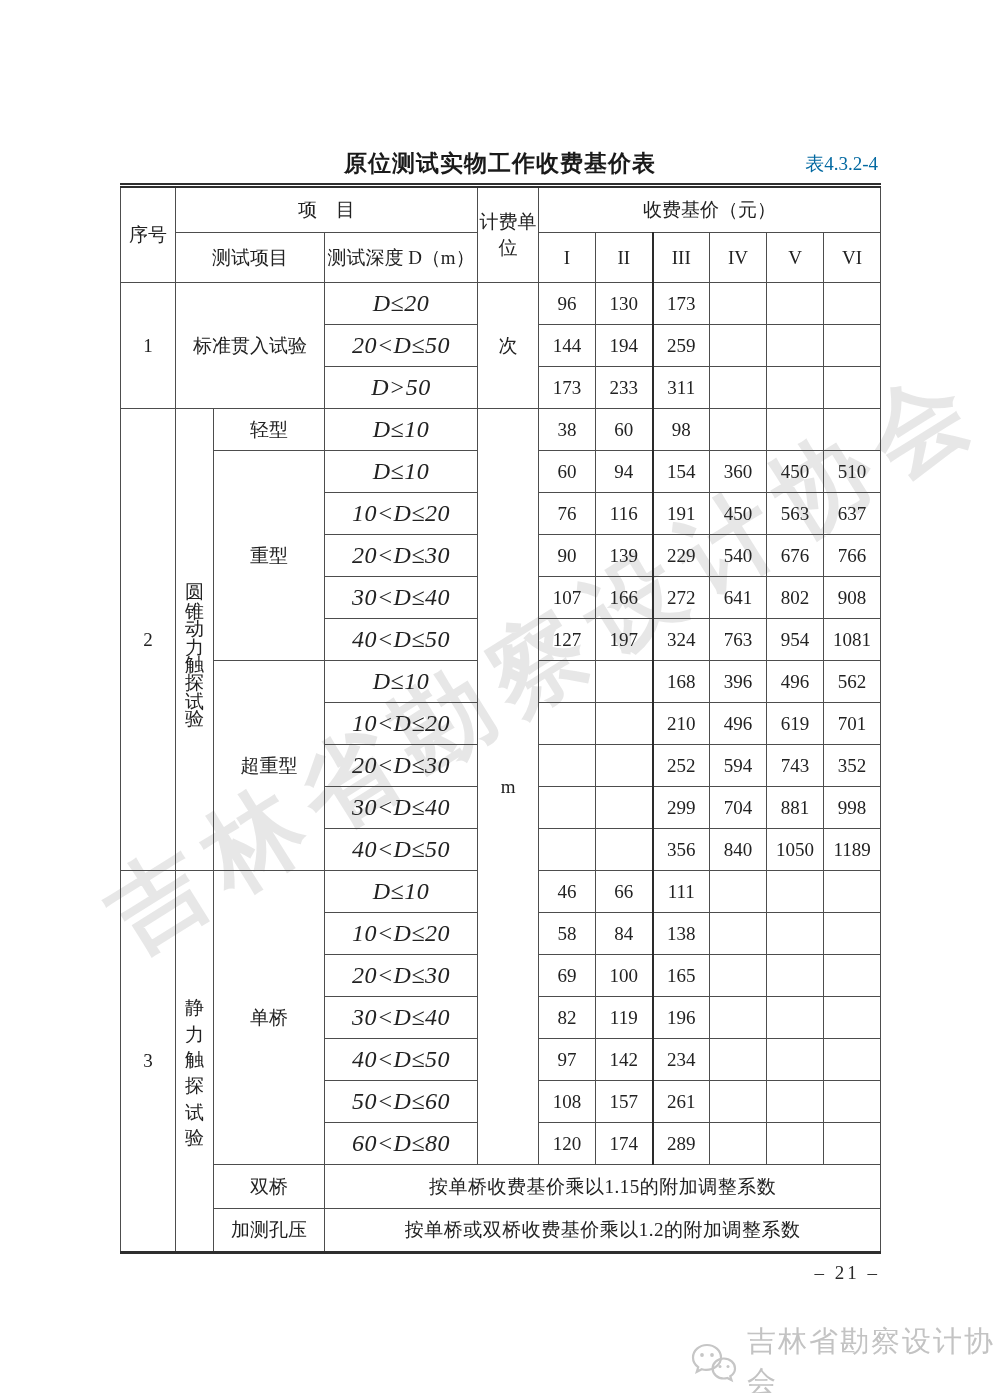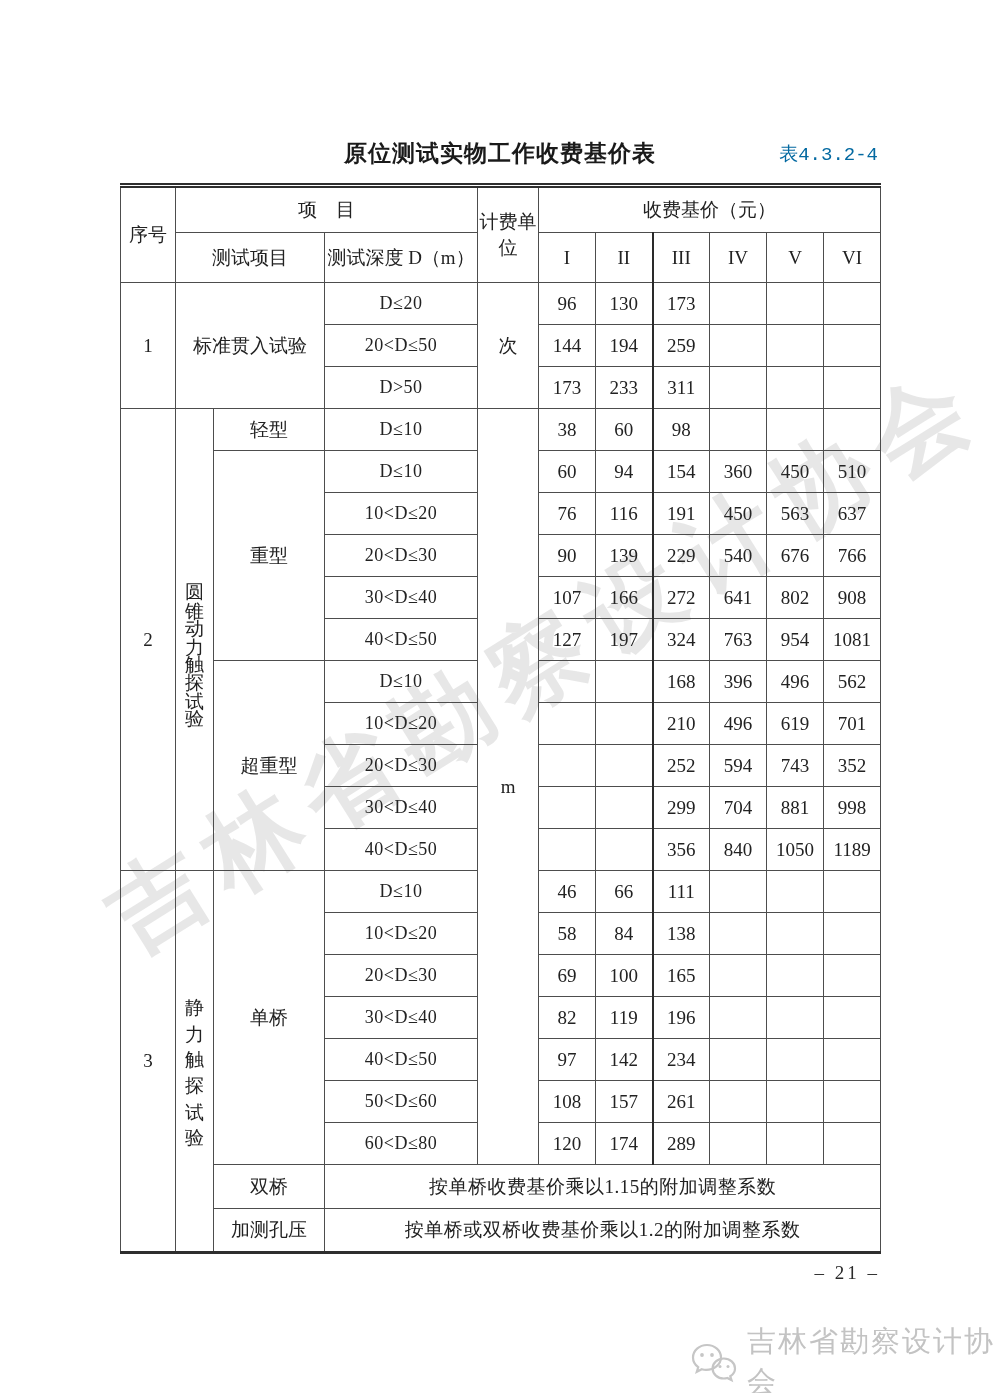--- a/index.html
+++ b/index.html
@@ -7,21 +7,21 @@
     width:1000px; height:1393px;
     background:#ffffff;
     font-family:"Liberation Serif","DejaVu Serif",serif;
     color:#222;
     position:relative;
     overflow:hidden;
   }
   .page { position:absolute; inset:0; }
 
   
-  .title-row { position:absolute; top:138px; left:120px; width:760px; height:32px;font-family:Liberation Mono, monospace; }
+  .title-row { position:absolute; top:148px; left:120px; width:760px; height:32px; }
   .doc-title {
     position:absolute; left:0; right:0; text-align:center;
     font-size:23px; font-weight:bold; letter-spacing:1px; color:#1a1a1a;
   }
   .table-ref { position:absolute; right:2px; top:3px; font-size:19px; color:#0369a1; }
 
   
   table.fee {
     position:absolute; top:183px; left:120px; width:760px;
     border-collapse:collapse; table-layout:fixed;
@@ -35,21 +35,21 @@
     text-align:center; vertical-align:middle;
     font-weight:normal;
     overflow:hidden;
   }
   tr.h1 { height:47px; }
   tr.h2 { height:50px;padding-left:32px; }
   tr.r  { height:42px; }
   tr.rn { height:44px;padding-left:20px; }
   th { font-size:19px; color:#222; line-height:1.35; }
   td { font-size:19px; color:#222; }
-  td.depth { font-size:18px; letter-spacing:0.5px; }
+  td.depth { font-style:italic; font-size:24px; letter-spacing:0.5px; }
   td.fee-v { font-size:19px; }
   td.unit  { font-size:19px; }
   td.sub   { font-size:19px; }
   td.no    { font-size:19px; }
   td.note  { text-align:left; padding-left:17px; font-size:19px; letter-spacing:0.5px; }
   .hb { border-right:2px solid #2a2a2a !important; }
   .vtext {
     writing-mode:vertical-rl; text-orientation:upright;
     margin:0 auto; font-size:19px; color:#222;
   }

